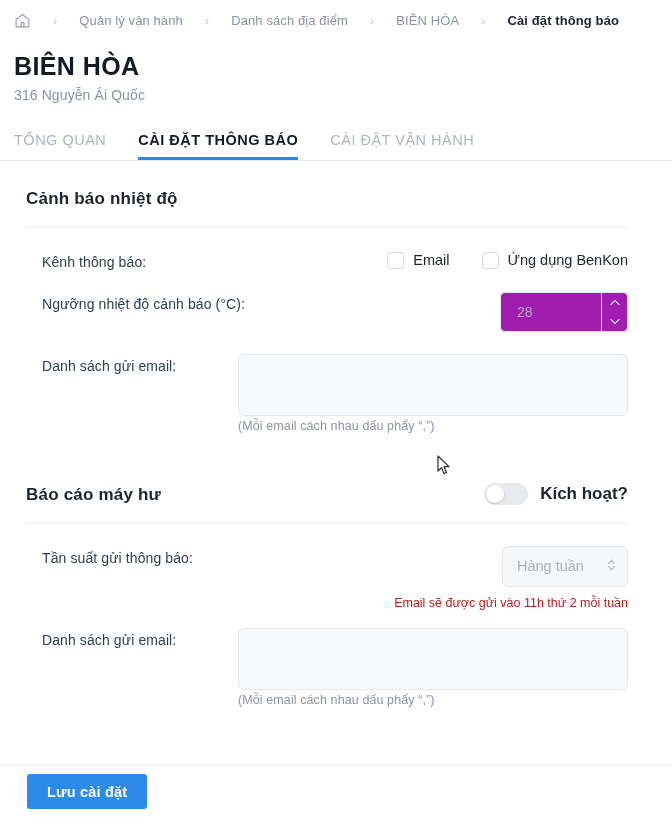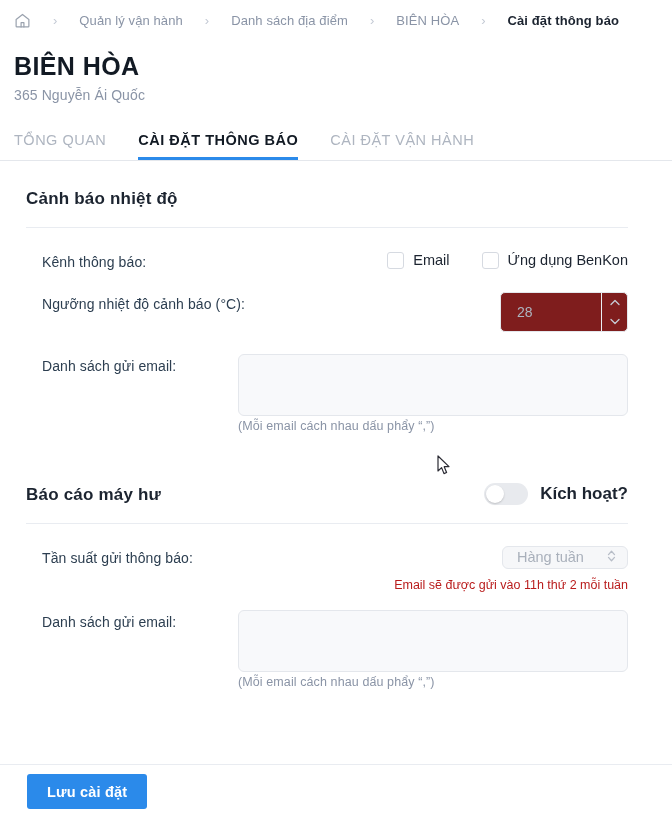--- a/index.html
+++ b/index.html
@@ -131,21 +131,21 @@
     width: 17px; height: 17px;
     border: 1px solid #d6dae1;
     border-radius: 3px;
     background: #fff;
   }
   .check-label { font-size: 14.5px; color: #1c2430; white-space: nowrap; }
 
   
   .stepper {
     width: 128px; height: 40px;
-    background: #7f1d1d;
+    background: #a21caf;
     border: 1px solid #e4e7ec;
     border-radius: 5px;
     display: flex;
     align-items: stretch;
   }
   .stepper-val {
     flex: 1;
     display: flex;
     align-items: center;
     padding-left: 16px;
@@ -194,21 +194,21 @@
     top: 2px; left: 2px;
     width: 18px; height: 18px;
     border-radius: 50%;
     background: #ffffff;
     box-shadow: 0 1px 2px rgba(0,0,0,.18);
   }
   .toggle-text { font-size: 17px; color: #1c2430; }
 
   
   .select {
-    width: 126px; height: 23px;
+    width: 126px; height: 41px;
     background: #f6f7f9;
     border: 1px solid #e4e7ec;
     border-radius: 6px;
     display: flex;
     align-items: center;
     justify-content: space-between;
     padding: 0 10px 0 14px;
     font-size: 14.5px;
     color: #a9b0bb;
   }
@@ -266,21 +266,21 @@
   <span class="crumb-sep">›</span>
   <span class="crumb">Danh sách địa điểm</span>
   <span class="crumb-sep">›</span>
   <span class="crumb">BIÊN HÒA</span>
   <span class="crumb-sep">›</span>
   <span class="crumb current">Cài đặt thông báo</span>
 </div>
 
 <div class="page-head">
   <h1 class="page-title">BIÊN HÒA</h1>
-  <div class="page-sub">365 Nguyễn Ái Quốc</div>
+  <div class="page-sub">316 Nguyễn Ái Quốc</div>
 </div>
 
 <div class="tabs">
   <div class="tab">TỔNG QUAN</div>
   <div class="tab active">CÀI ĐẶT THÔNG BÁO</div>
   <div class="tab">CÀI ĐẶT VẬN HÀNH</div>
 </div>
 
 <div class="section">
   <div class="section-head">

